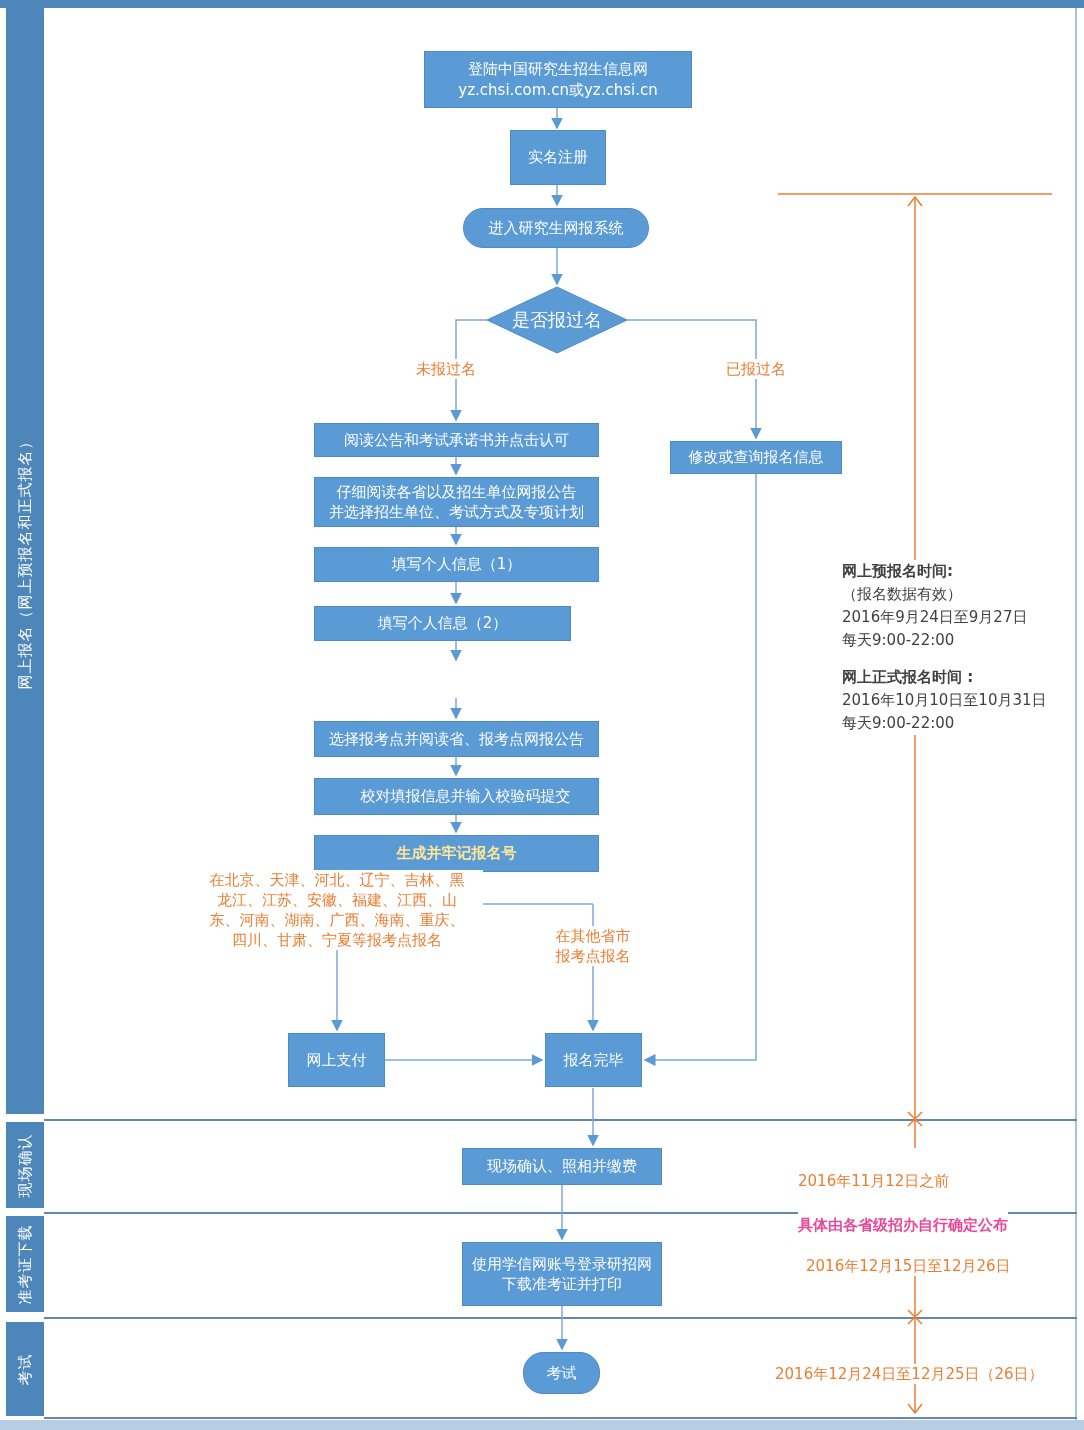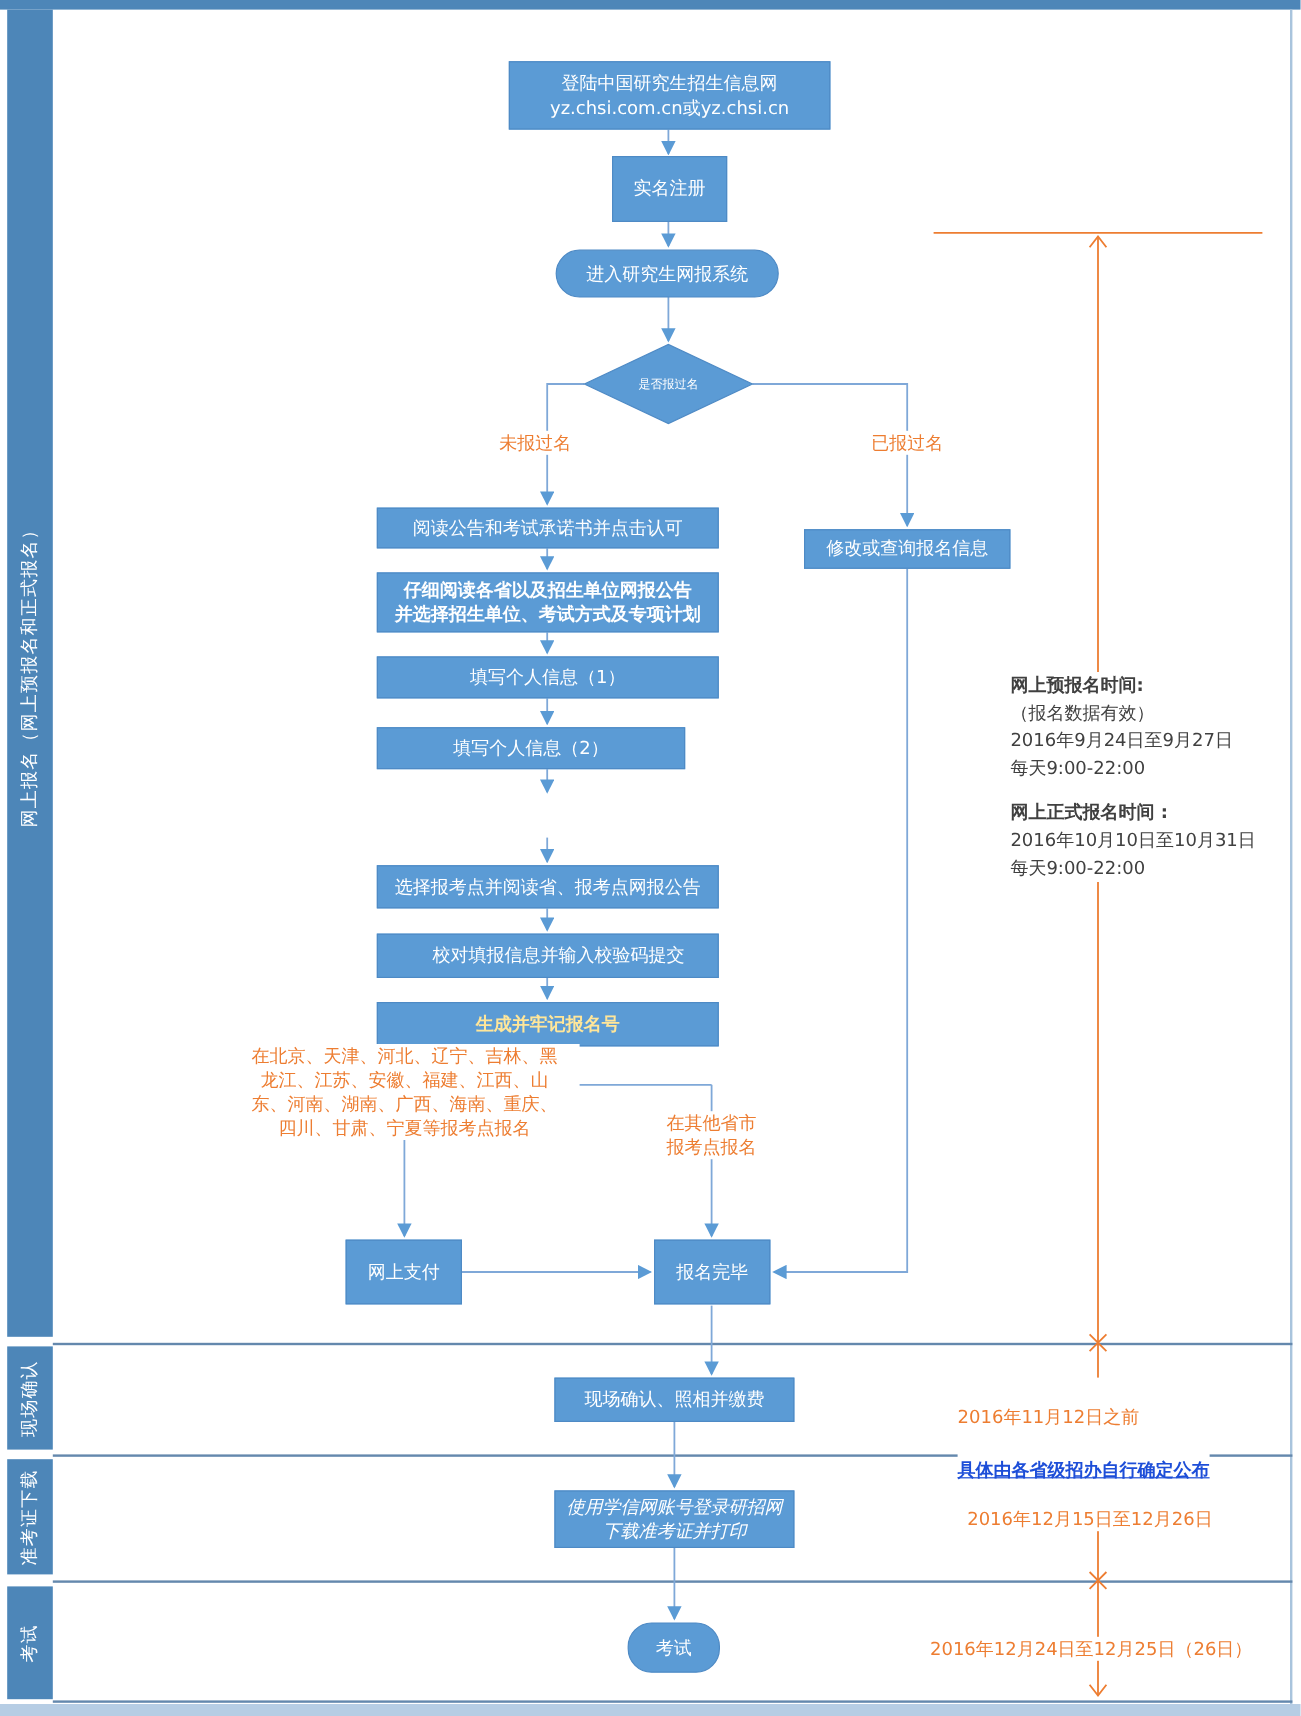--- a/index.html
+++ b/index.html
@@ -18,32 +18,32 @@
              display:flex;align-items:center;justify-content:center;}
   .sideblock span{display:block;white-space:nowrap;transform:rotate(-90deg);
              color:#fff;font-size:15px;letter-spacing:1px;}
 
   
   .node{position:absolute;background:#5b9bd5;border:1px solid #4e8ac5;color:#fff;
         display:flex;align-items:center;justify-content:center;text-align:center;
         font-size:15px;line-height:1.35;white-space:pre-line;z-index:2;box-sizing:border-box;}
   .stadium{border-radius:20px;}
   .highlight{color:#ffe699;font-weight:bold;}
-  .diamond-label{position:absolute;z-index:2;color:#fff;font-size:10px;
+  .diamond-label{position:absolute;z-index:2;color:#fff;font-size:18px;
         display:flex;align-items:center;justify-content:center;text-align:center;}
 
   
   .olabel{position:absolute;color:#ed7d31;font-size:15px;background:#fff;z-index:2;
           white-space:pre-line;line-height:20px;}
   .center{text-align:center;}
   .ann{position:absolute;left:842px;top:560px;width:206px;background:#fff;z-index:2;
        color:#404040;font-size:15px;line-height:23px;}
   .ann .bold{font-weight:bold;}
   .ann .grp2{margin-top:14px;}
-  .redbold{color:#1d4ed8;font-weight:bold;text-decoration:underline;}
+  .redbold{color:#ec4899;font-weight:bold;}
 
   svg.lines{position:absolute;left:0;top:0;z-index:1;}
 </style>
 </head>
 <body>
 
 <div id="canvas">
 
   <div class="topbar"></div>
   <div class="rightborder"></div>
@@ -108,32 +108,32 @@
   <svg class="lines" width="1084" height="1430" style="z-index:2;pointer-events:none;">
     <polygon points="487,320 557,287 627,320 557,353" fill="#5b9bd5" stroke="#4e8ac5" stroke-width="1"></polygon>
   </svg>
   <div class="diamond-label" style="left:487px;top:287px;width:140px;height:66px;">是否报过名</div>
 
   <div class="node" style="left:424px;top:51px;width:268px;height:57px;">登陆中国研究生招生信息网
 yz.chsi.com.cn或yz.chsi.cn</div>
   <div class="node" style="left:510px;top:130px;width:96px;height:55px;">实名注册</div>
   <div class="node stadium" style="left:463px;top:208px;width:186px;height:40px;">进入研究生网报系统</div>
   <div class="node" style="left:314px;top:423px;width:285px;height:34px;">阅读公告和考试承诺书并点击认可</div>
-  <div class="node" style="left:314px;top:477px;width:285px;height:50px;font-weight:bold;">仔细阅读各省以及招生单位网报公告
+  <div class="node" style="left:314px;top:477px;width:285px;height:50px;">仔细阅读各省以及招生单位网报公告
 并选择招生单位、考试方式及专项计划</div>
   <div class="node" style="left:314px;top:547px;width:285px;height:35px;">填写个人信息（1）</div>
   <div class="node" style="left:314px;top:606px;width:257px;height:35px;">填写个人信息（2）</div>
   <div class="node" style="left:314px;top:721px;width:285px;height:36px;">选择报考点并阅读省、报考点网报公告</div>
   <div class="node" style="left:314px;top:778px;width:285px;height:37px;padding-left:18px;">校对填报信息并输入校验码提交</div>
   <div class="node highlight" style="left:314px;top:835px;width:285px;height:37px;">生成并牢记报名号</div>
   <div class="node" style="left:670px;top:441px;width:172px;height:33px;">修改或查询报名信息</div>
   <div class="node" style="left:288px;top:1033px;width:97px;height:54px;">网上支付</div>
   <div class="node" style="left:545px;top:1033px;width:97px;height:54px;">报名完毕</div>
   <div class="node" style="left:462px;top:1148px;width:200px;height:37px;">现场确认、照相并缴费</div>
-  <div class="node" style="left:462px;top:1242px;width:200px;height:48px;font-style:italic;">使用学信网账号登录研招网
+  <div class="node" style="left:462px;top:1242px;width:200px;height:64px;">使用学信网账号登录研招网
 下载准考证并打印</div>
   <div class="node stadium" style="left:523px;top:1352px;width:77px;height:42px;">考试</div>
 
   <div class="olabel" style="left:416px;top:359px;width:80px;">未报过名</div>
   <div class="olabel" style="left:726px;top:359px;width:80px;">已报过名</div>
   <div class="olabel center" style="left:191px;top:870px;width:292px;">在北京、天津、河北、辽宁、吉林、黑
 龙江、江苏、安徽、福建、江西、山
 东、河南、湖南、广西、海南、重庆、
 四川、甘肃、宁夏等报考点报名</div>
   <div class="olabel center" style="left:548px;top:926px;width:90px;">在其他省市

